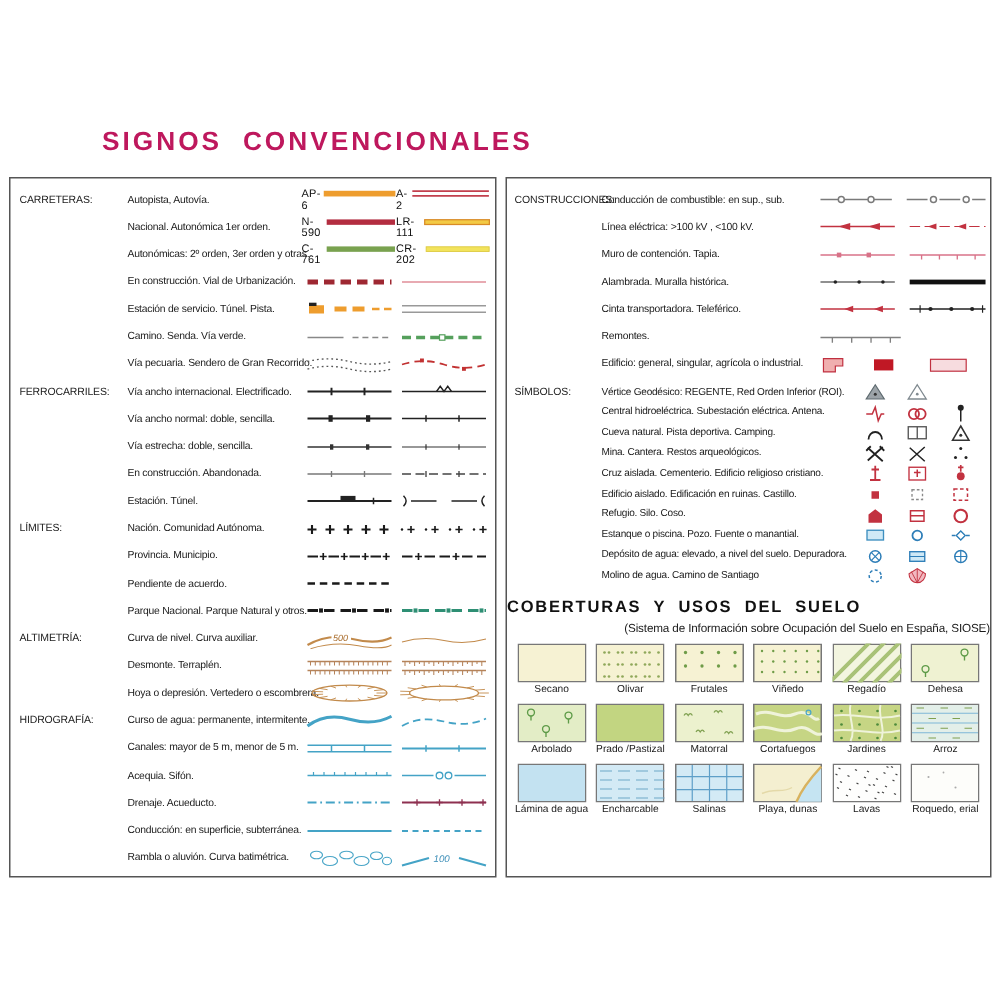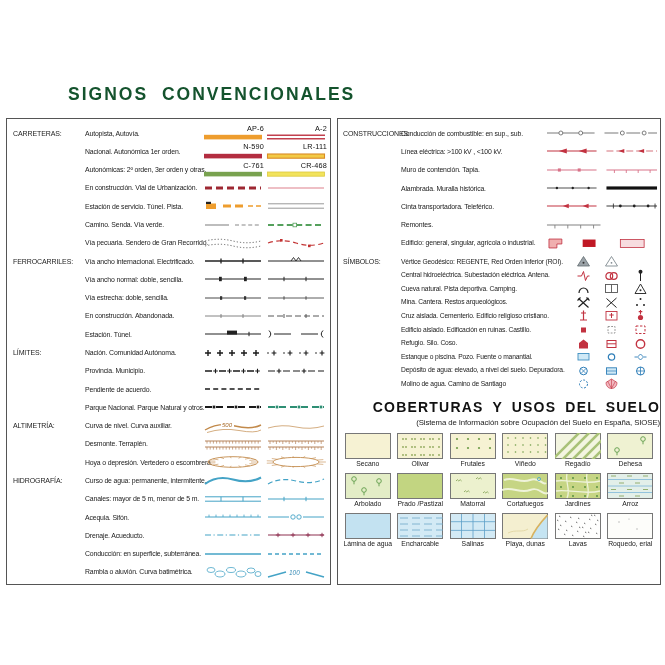--- a/index.html
+++ b/index.html
@@ -1,38 +1,38 @@
 <!DOCTYPE html>
 <html><head>
 <meta charset="utf-8">
 <style>
   html,body{margin:0;padding:0;background:#fff;}
   .canvas{position:relative;width:665px;height:665px;background:#fff;
           font-family:"Liberation Sans",sans-serif;color:#1a1a1a;overflow:hidden;}
   .main-title{position:absolute;left:68px;top:84px;font-size:17.5px;font-weight:bold;
-              letter-spacing:2px;word-spacing:7px;color:#14532d;}
+              letter-spacing:2px;word-spacing:7px;color:#be185d;}
   .panel{position:absolute;top:118px;height:467px;border:1px solid #555;box-sizing:border-box;background:#fff;}
   #left-panel{left:6px;width:325px;}
   #right-panel{left:337px;width:324px;}
   
   #left-rows{display:flex;flex-direction:column;height:457px;padding:5px 0 5px 6px;}
   .lrow{display:grid;grid-template-columns:72px 116px 63px 63px;align-items:center;flex:1;}
   .cat{font-size:7px;letter-spacing:-0.1px;color:#222;white-space:nowrap;}
   .lbl{font-size:6.9px;letter-spacing:-0.15px;white-space:nowrap;color:#1a1a1a;}
-  .symcell{display:flex;flex-direction:column;align-items:flex-end;justify-content:center;line-height:1;}
+  .symcell{display:flex;flex-direction:row;align-items:flex-start;justify-content:center;line-height:1;}
   .code{font-size:7.3px;letter-spacing:0.2px;margin-bottom:1px;color:#111;}
   
   #constr-rows{padding:5px 0 0 5px;}
   .crow{display:grid;grid-template-columns:58px 144px 114px;align-items:center;height:18.3px;}
   #simb-rows{padding:2px 0 0 5px;}
   .srow{display:grid;grid-template-columns:58px 168px 86px;align-items:center;height:13.6px;}
   .slbl{font-size:6.7px;letter-spacing:-0.15px;white-space:nowrap;}
   .icons{display:grid;grid-template-columns:repeat(3,1fr);justify-items:center;align-items:center;width:86px;}
   
-  .cob-title{text-align:right;font-size:14px;font-weight:bold;letter-spacing:1.2px;word-spacing:4px;
+  .cob-title{text-align:left;font-size:11px;font-weight:bold;letter-spacing:1.2px;word-spacing:4px;
              margin-top:9px;color:#111;}
   .cob-sub{text-align:right;font-size:7.8px;letter-spacing:-0.1px;margin-top:3px;margin-bottom:6px;}
   .cob-grid{display:grid;grid-template-columns:repeat(6,1fr);column-gap:3px;row-gap:2px;padding:0 5px;}
   .cob-cell{display:flex;flex-direction:column;align-items:center;margin-bottom:4px;}
   .cob-lbl{font-size:6.8px;margin-top:1px;white-space:nowrap;}
   svg{display:block;}
 </style>
 </head>
 <body>
 
@@ -76,21 +76,21 @@
         <div class="lrow">
           <div class="cat"></div>
           <div class="lbl">Autonómicas: 2º orden, 3er orden y otras.</div>
           <div class="symcell">
             <span class="code">C-761</span>
             <svg width="62" height="8" viewBox="0 0 60 8">
               <rect x="1" y="1.8" width="58" height="4.6" fill="#79A24F"></rect>
             </svg>
           </div>
           <div class="symcell">
-            <span class="code">CR-468</span>
+            <span class="code">CR-202</span>
             <svg width="62" height="8" viewBox="0 0 60 8">
               <rect x="1.5" y="2" width="57" height="4.2" fill="#F2E35C" stroke="#DCC93E" stroke-width="0.8"></rect>
             </svg>
           </div>
         </div>
         <div class="lrow">
           <div class="cat"></div>
           <div class="lbl">En construcción. Vial de Urbanización.</div>
           <div class="symcell">
             <svg width="62" height="14" viewBox="0 0 60 14">

